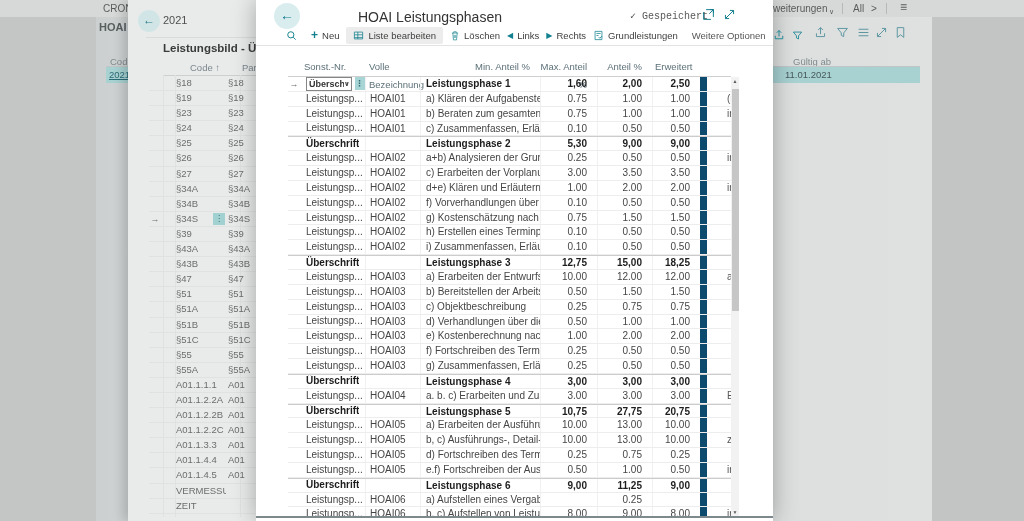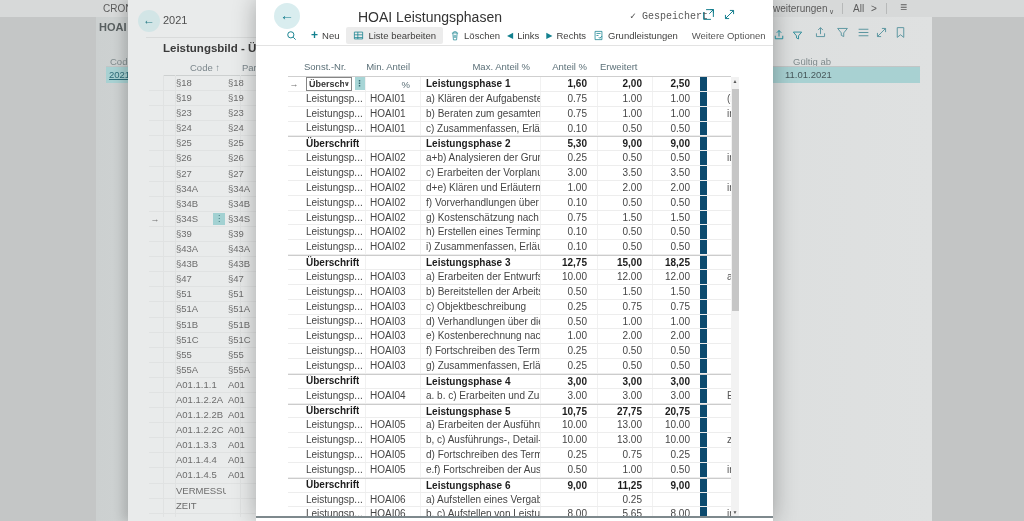--- a/index.html
+++ b/index.html
@@ -371,20 +371,21 @@
       <span class="tb-ico">
         <svg width="11" height="11" viewBox="0 0 16 16">
             <path d="M2 3h12L9.5 8.5V13l-3-1.5V8.5z" fill="none" stroke="currentColor" stroke-width="1.2"></path>
           </svg>
       </span>
     </div>
 
     <div id="grid-head">
       <span></span>
       <span class="h-nr">Sonst.-Nr.</span>
+      <span class="h-name">Volle Bezeichnung</span>
       <span class="num">Min. Anteil %</span>
       <span class="num">Max. Anteil %</span>
       <span class="num">Anteil %</span>
       <span class="h-ext">Erweitert</span>
     </div>
 
     <div id="grid-rows">
       <div class="mrow hdr sel">
           <span class="cg">→</span>
           <span class="ca">
@@ -768,21 +769,21 @@
         </div>
         <div class="mrow">
           <span class="cg"></span>
           <span class="ca">
             <span class="at">Leistungsp...</span>
 
           </span>
           <span class="cn">HOAI06</span>
           <span class="cv">b, c) Aufstellen von Leistungs...</span>
           <span class="cm num">8.00</span>
-          <span class="cx num">5.65</span>
+          <span class="cx num">9.00</span>
           <span class="cp num">8.00</span>
           <span class="ce">inkl.</span>
         </div>
     </div>
 
     <div id="scrollbar">
       <span class="sb-up">▲</span>
       <span class="sb-thumb"></span>
       <span class="sb-down">▼</span>
     </div>

